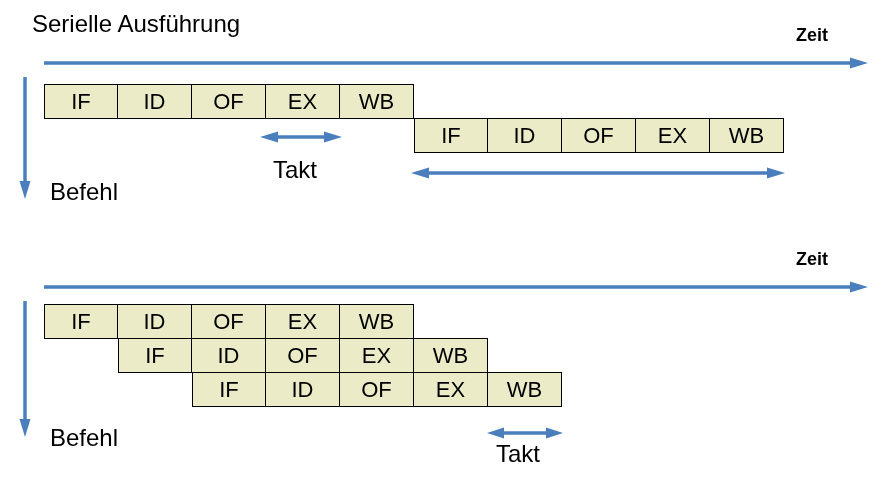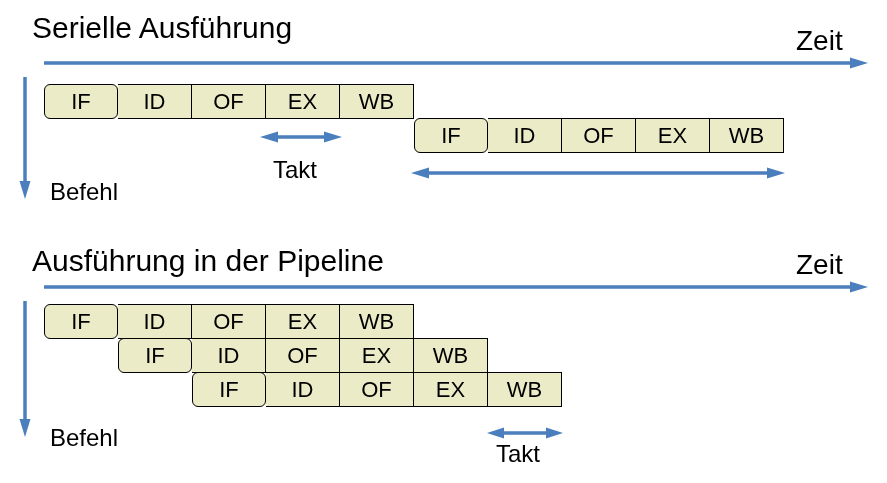--- a/index.html
+++ b/index.html
@@ -9,30 +9,31 @@
     color:var(--text,#000);
   }
   .canvas{
     position:relative;
     width:887px;height:483px;
     background:var(--background,#fff);
     overflow:hidden;
   }
   .title{
     position:absolute;
-    font-size:30px;
+    font-size:24px;
     line-height:1.1;
     color:var(--text,#000);
     white-space:nowrap;
   }
   .axis-label{
     position:absolute;
-    font-size:28px;
+    font-size:18px;
     color:var(--text,#000);
     white-space:nowrap;
+    font-weight:bold;
   }
   .label{
     position:absolute;
     font-size:24px;
     color:var(--text,#000);
     white-space:nowrap;
   }
   .label.centered{text-align:left;}
   .arrow{position:absolute;}
   .arrow line{stroke:var(--arrow,#4A7EBD);stroke-width:3.5px;}
@@ -41,21 +42,21 @@
   .cell{
     box-sizing:border-box;
     width:74px;height:35px;
     background:var(--box-fill,#EBEBC8);
     border:1.5px solid var(--box-border,#000);
     border-left:none;
     display:flex;align-items:center;justify-content:center;
     font-size:22px;
     color:var(--text,#000);
   }
-  .cell:first-child{border-left:1.5px solid var(--box-border,#000);border-radius:6px;}
+  .cell:first-child{border-left:1.5px solid var(--box-border,#000);}
 </style>
 </head>
 <body>
 
 <div class="canvas">
 
   <div class="title" style="left:32px;top:11px">Serielle Ausführung</div>
 
   <div class="axis-label" style="left:796px;top:25px">Zeit</div>
 
@@ -95,21 +96,20 @@
 
   <div class="label centered" style="left:273px;top:156px;width:60px">Takt</div>
 
   <svg class="arrow" style="left:409px;top:165px" width="378" height="16" viewBox="0 0 378 16">
     <line x1="16" y1="8" x2="362" y2="8"></line>
     <polygon points="2,8 20,2.5 20,13.5"></polygon>
     <polygon points="376,8 358,2.5 358,13.5"></polygon>
   </svg>
 
 
-  <div class="title" style="left:32px;top:244px">Ausführung in der Pipeline</div>
 
   <div class="axis-label" style="left:796px;top:249px">Zeit</div>
 
   <svg class="arrow" style="left:40px;top:279px" width="830" height="16" viewBox="0 0 830 16">
     <line x1="4" y1="8" x2="812" y2="8"></line>
     <polygon points="828,8 810,2.5 810,13.5"></polygon>
   </svg>
 
   <svg class="arrow" style="left:17px;top:299px" width="16" height="140" viewBox="0 0 16 140">
     <line x1="8" y1="2" x2="8" y2="122"></line>

